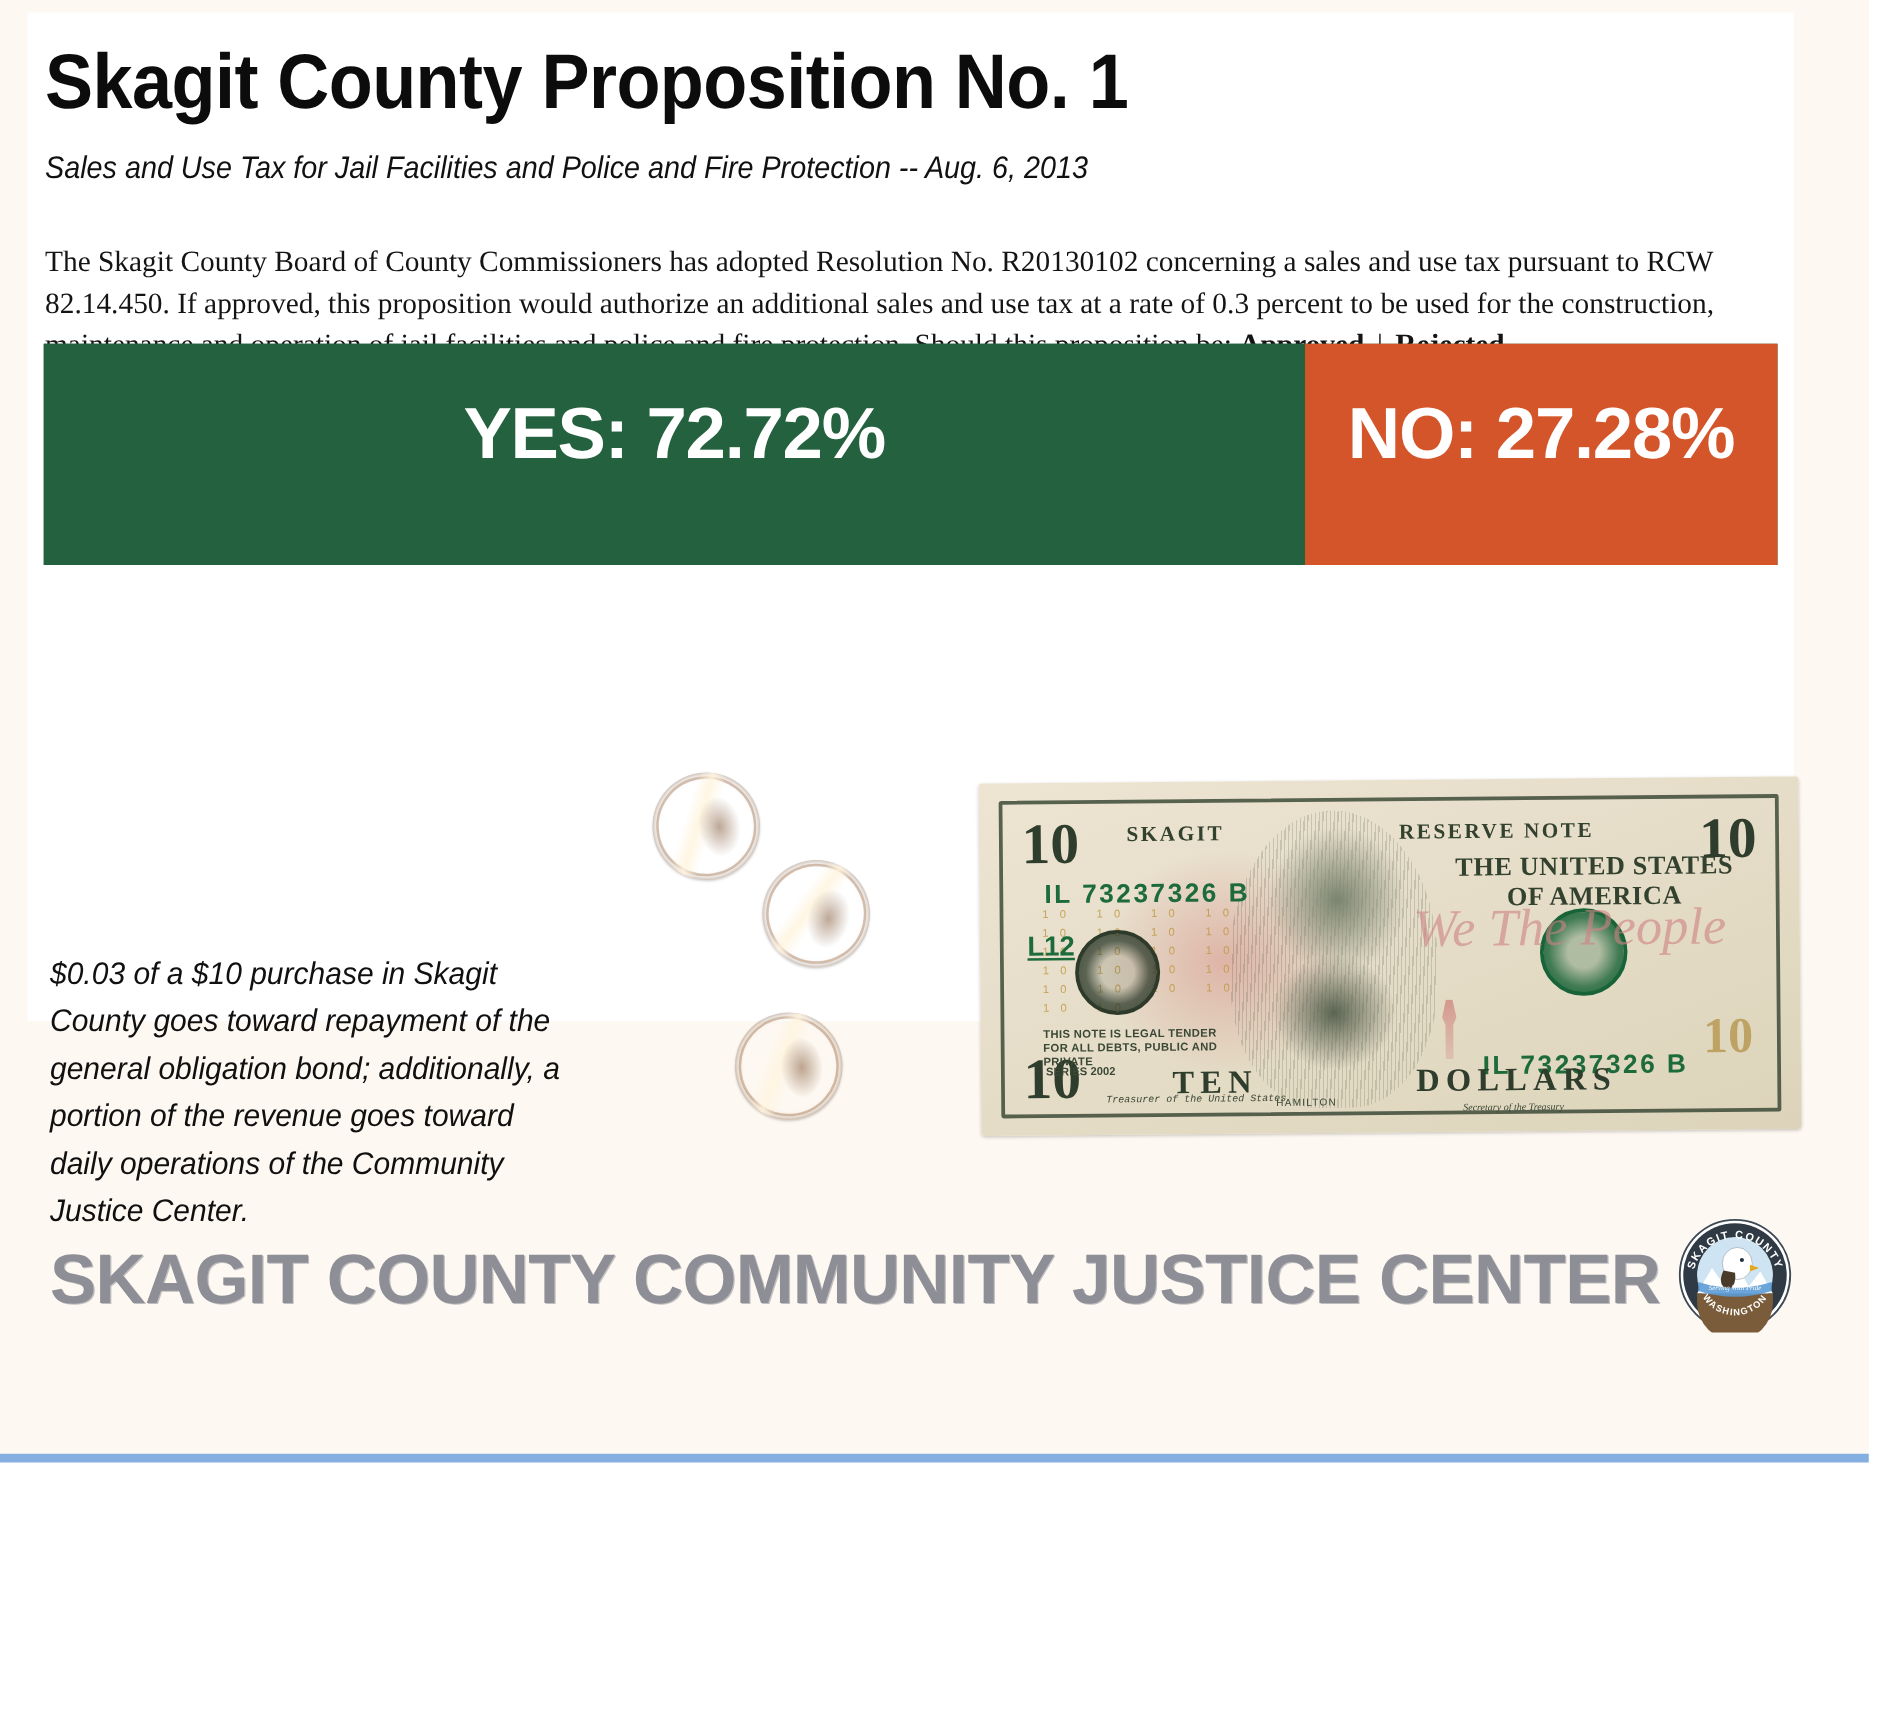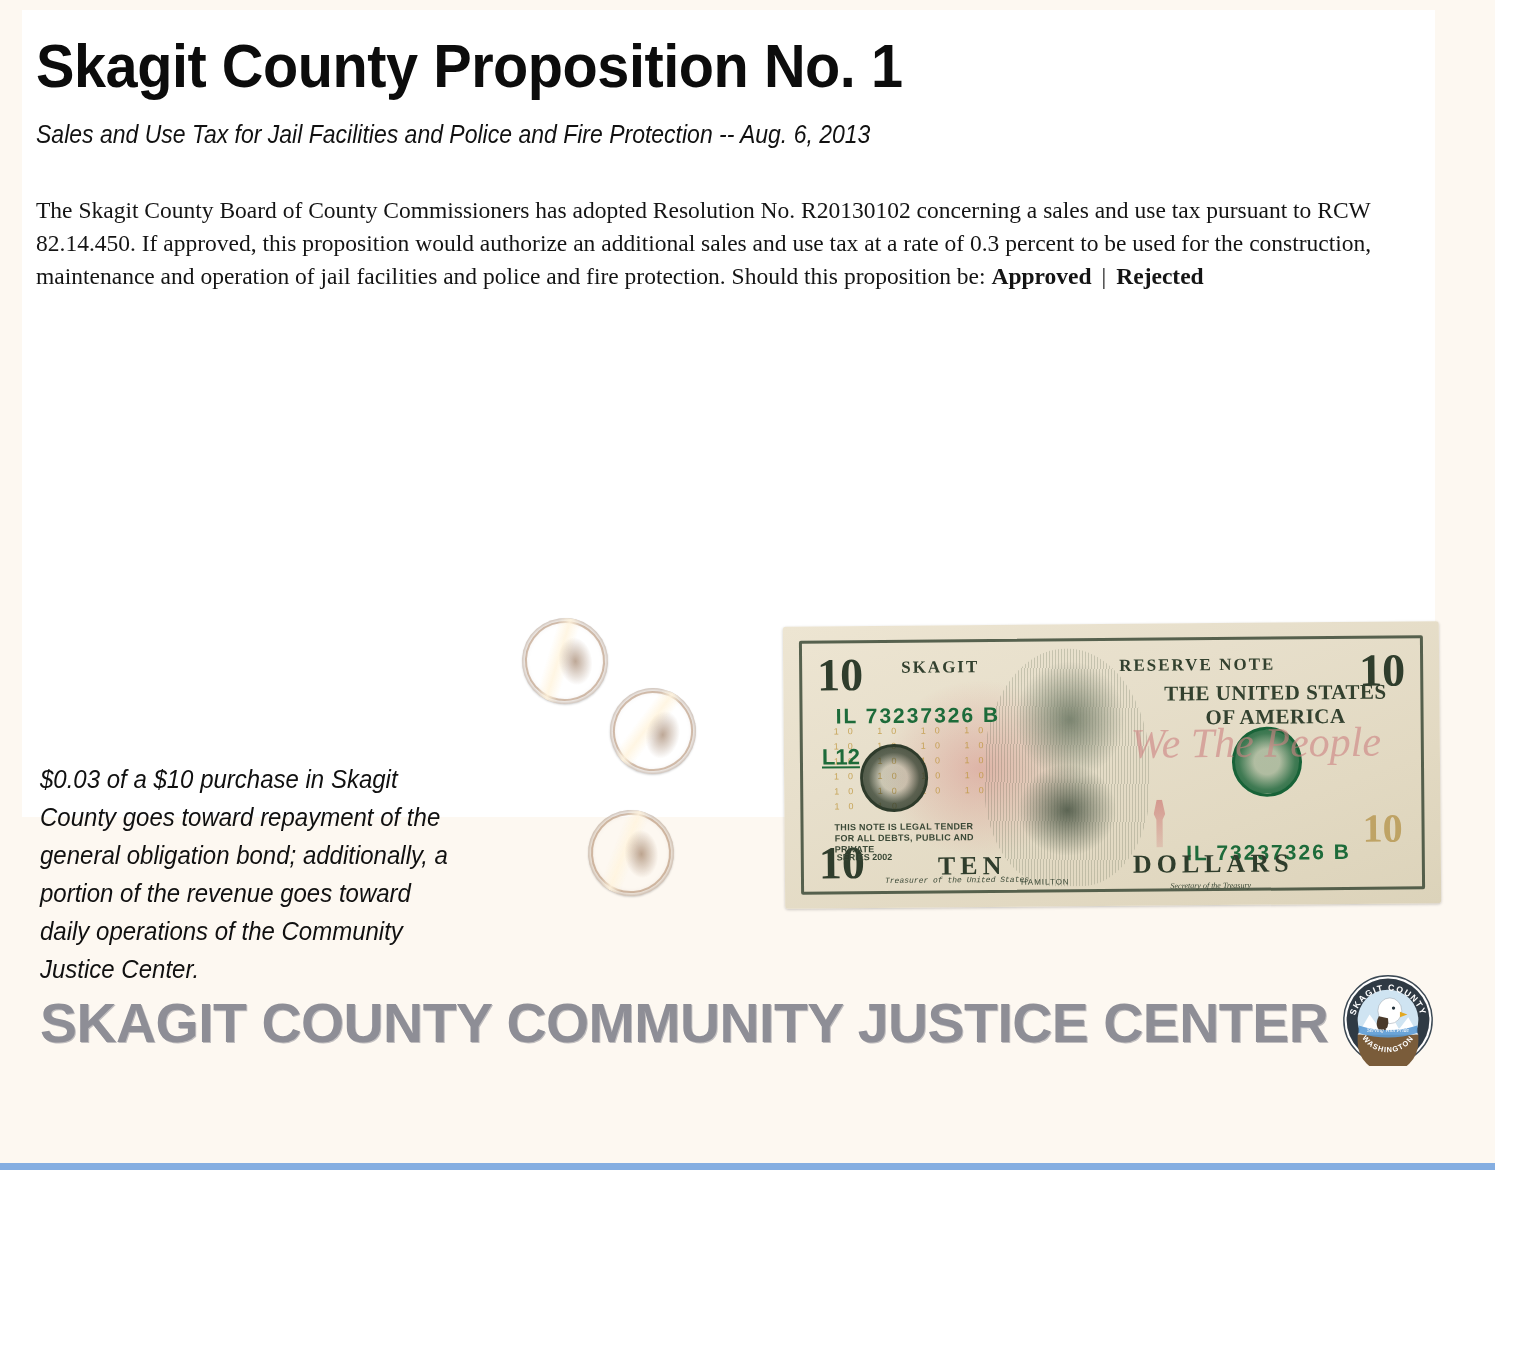--- a/index.html
+++ b/index.html
@@ -438,20 +438,28 @@
 <div id="card" style="background: rgb(255, 255, 255);">
 
   <div id="headline">Skagit County Proposition No. 1</div>
   <div id="subhead">Sales and Use Tax for Jail Facilities and Police and Fire Protection -- Aug. 6, 2013</div>
 
   <p id="measure-body">
     <span>The Skagit County Board of County Commissioners has adopted Resolution No. R20130102 concerning a sales and use tax pursuant to RCW 82.14.450. If approved, this proposition would authorize an additional sales and use tax at a rate of 0.3 percent to be used for the construction, maintenance and operation of jail facilities and police and fire protection. Should this proposition be:</span>
     <span class="bold">Approved</span><span class="pipe">|</span><span class="bold">Rejected</span>
   </p>
 
+  <div id="results-bar">
+    <div id="yes-segment" style="flex: 0 0 72.72%; background: rgb(35, 97, 63);">
+      <span class="bar-label">YES: 72.72%</span>
+    </div>
+    <div id="no-segment" style="background: rgb(212, 85, 42);">
+      <span class="bar-label">NO: 27.28%</span>
+    </div>
+  </div>
 
   <p id="proceeds-body">$0.03 of a $10 purchase in Skagit County goes toward repayment of the general obligation bond; additionally, a portion of the revenue goes toward daily operations of the Community Justice Center.</p>
 
   <div id="penny-1" class="penny"></div>
   <div id="penny-2" class="penny"></div>
   <div id="penny-3" class="penny"></div>
 
   <div id="ten-dollar-bill">
     <div class="bill-inner-border"></div>
     <div id="bill-pink-wash"></div>

